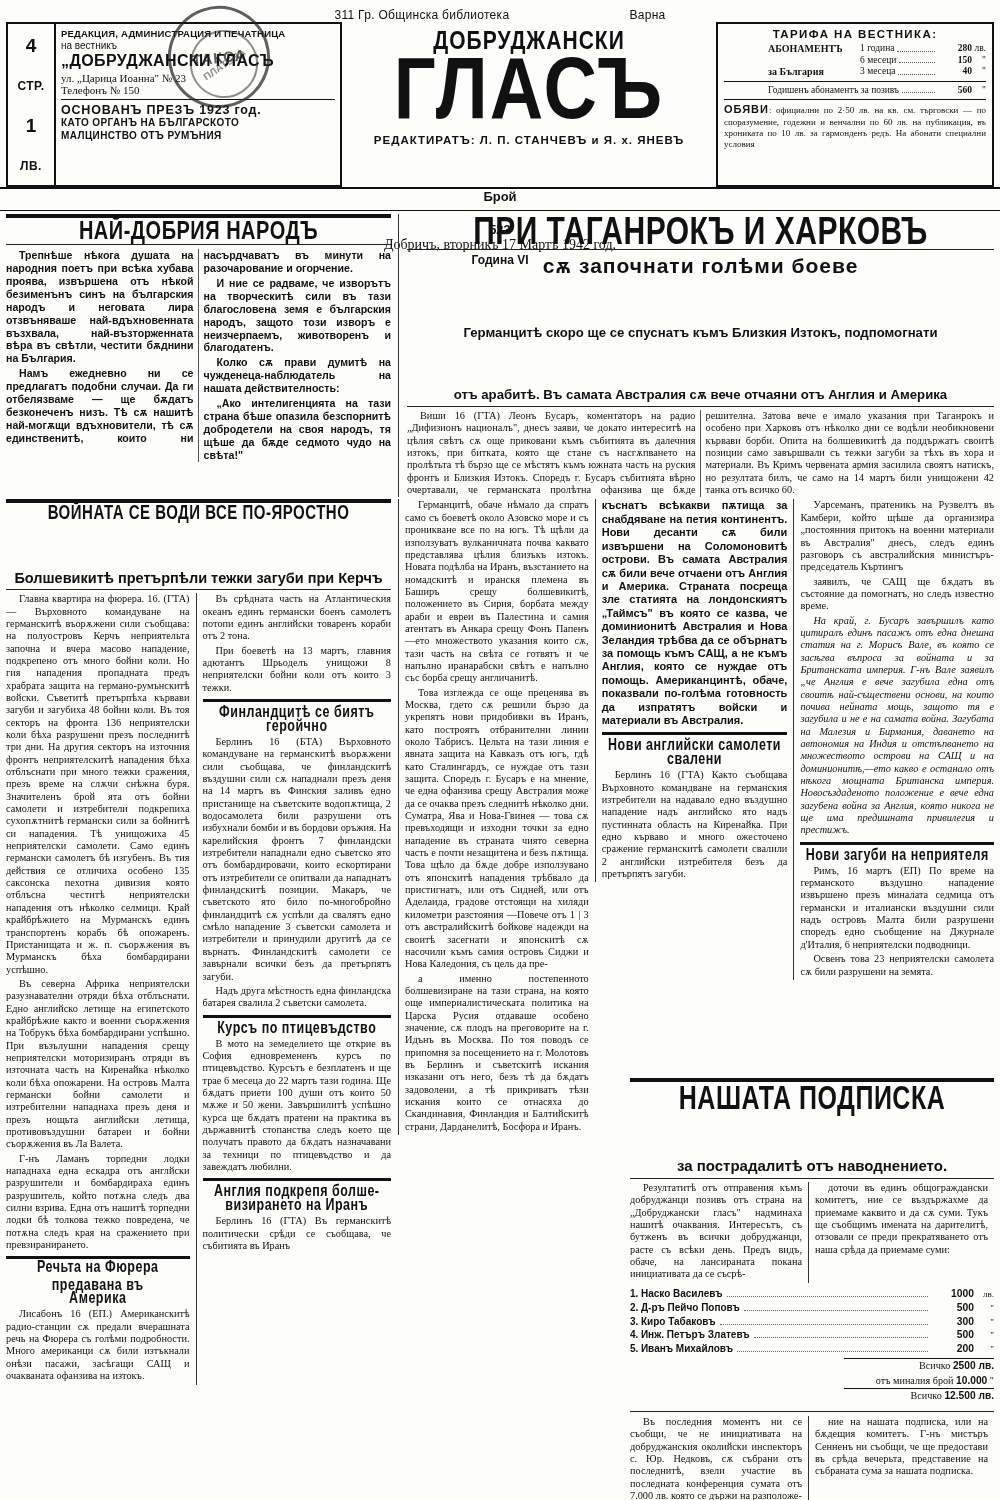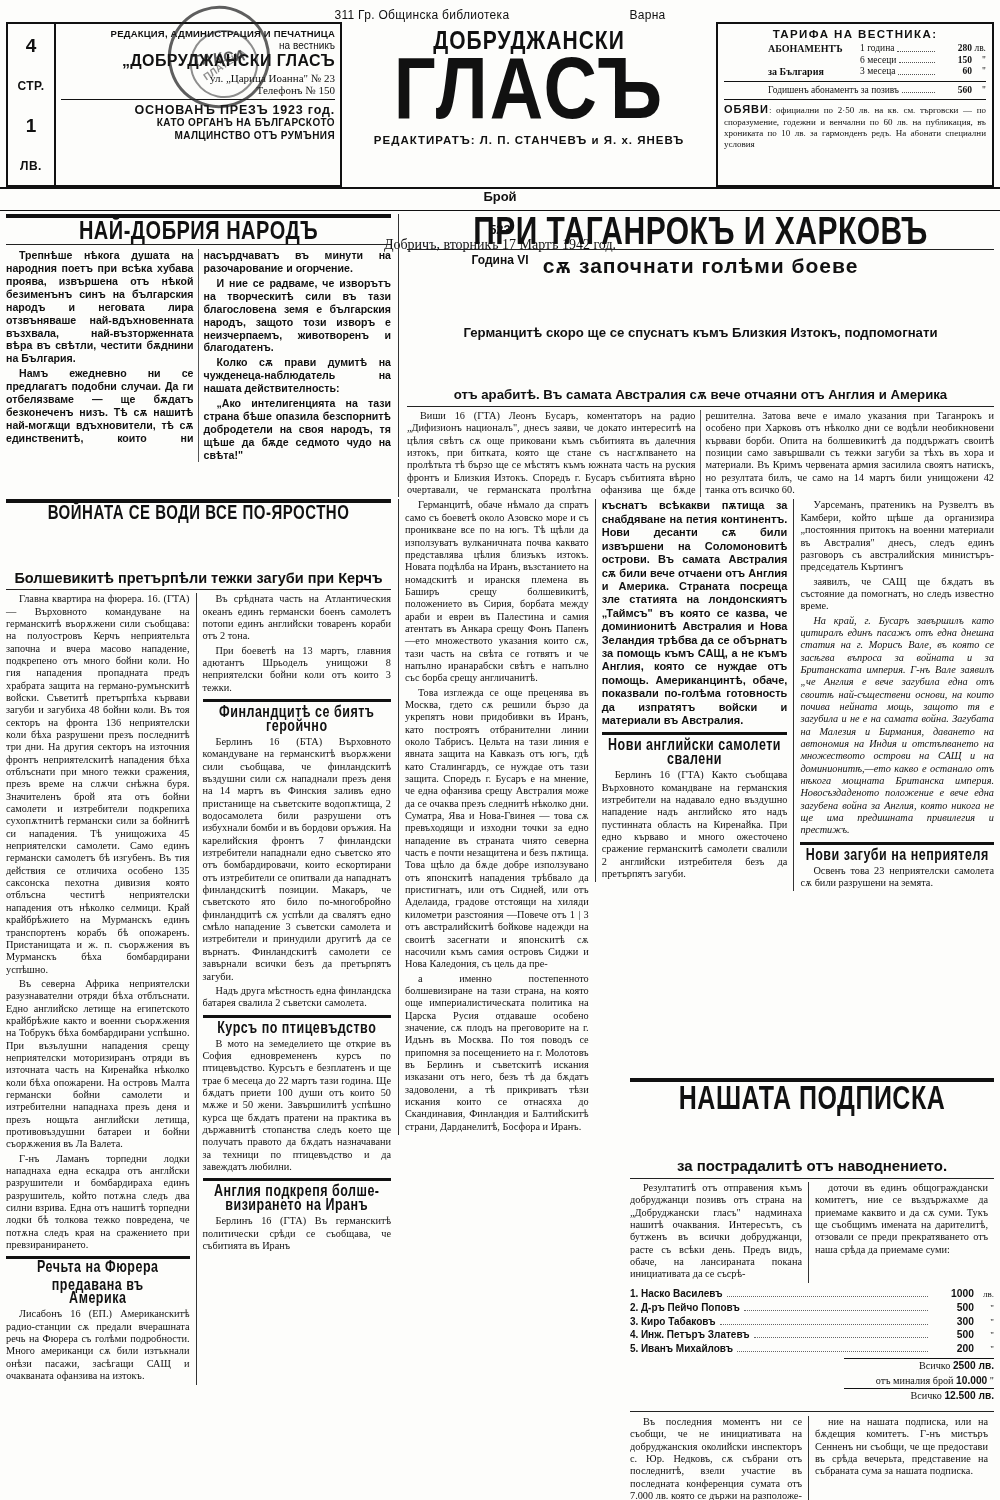--- a/index.html
+++ b/index.html
@@ -16,21 +16,21 @@
   .vrule{border-left:1px solid #333;}
 
   
   .topline{height:22px;display:flex;align-items:flex-end;justify-content:center;gap:120px;font-size:12px;letter-spacing:.3px;}
   .lib{font-family:"Liberation Sans",sans-serif;font-size:12px;}
   .masthead{display:flex;align-items:stretch;height:165px;padding:0 6px;box-sizing:border-box;}
   .price-col{width:46px;border:2px solid #111;border-right:none;display:flex;flex-direction:column;
     align-items:center;justify-content:space-around;font-family:"Liberation Sans",sans-serif;font-weight:bold;}
   .price-col div{transform:none;font-size:19px;line-height:1.05;text-align:center;}
   .price-col .sm{font-size:12px;letter-spacing:.5px;}
-  .imprint{width:288px;border:2px solid #111;box-sizing:border-box;padding:4px 5px 2px;text-align:right;
+  .imprint{width:288px;border:2px solid #111;box-sizing:border-box;padding:4px 5px 2px;text-align:left;
     font-family:"Liberation Sans",sans-serif;}
   .imprint .l1{font-size:9.5px;font-weight:bold;letter-spacing:.2px;}
   .imprint .l2{font-size:10px;margin-top:1px;}
   .imprint .l3{font-size:16px;font-weight:bold;letter-spacing:.4px;margin:1px 0 2px;}
   .imprint .l4{font-size:11px;font-family:"Liberation Serif",serif;}
   .imprint .l5{font-size:11px;font-family:"Liberation Serif",serif;margin-bottom:3px;}
   .imprint .l6{font-size:12.5px;font-weight:bold;letter-spacing:.8px;border-top:1px solid #111;padding-top:3px;}
   .imprint .l7{font-size:10px;font-weight:bold;letter-spacing:.4px;line-height:1.25;}
   .title-col{flex:1;display:flex;flex-direction:column;align-items:center;justify-content:flex-start;position:relative;}
   .ttl-small{font-family:"Liberation Sans",sans-serif;font-weight:bold;font-size:21px;letter-spacing:1px;
@@ -149,21 +149,21 @@
         <span class="lbl"></span>
         <span>6 месеци</span>
         <span class="dots"></span>
         <span class="amt">150</span>
         <span class="cur">"</span>
       </div>
       <div class="row">
         <span class="lbl">за България</span>
         <span>3 месеца</span>
         <span class="dots"></span>
-        <span class="amt">60</span>
+        <span class="amt">40</span>
         <span class="cur">"</span>
       </div>
       <div class="sep"></div>
       <div class="row">
         <span>Годишенъ абонаментъ за позивъ</span>
         <span class="dots"></span>
         <span class="amt">560</span>
         <span class="cur">"</span>
       </div>
       <div class="sep"></div>
@@ -272,20 +272,21 @@
       <p>Берлинъ 16 (ГТА) Както съобщава Върховното командване на германския изтребители на надавало едно въздушно нападение надъ английско ято надъ пустинната область на Киренайка. При едно кърваво и много ожесточено сражение германскитѣ самолети свалили 2 английски изтребителя безъ да претърпятъ загуби.</p>
     </div>
 
     <div class="col vrule" style="width:202px;padding-left:6px;">
       <p>Уарсеманъ, пратеникъ на Рузвелтъ въ Камбери, който щѣше да организира „постоянния притокъ на военни материали въ Австралия" днесъ, следъ единъ разговоръ съ австралийския министъръ-председатель Къртингъ</p>
       <p>заявилъ, че САЩ ще бѫдатъ въ състояние да помогнатъ, но следъ известно време.</p>
       <p style="font-style:italic;">На край, г. Бусаръ завършилъ като цитиралъ единъ пасажъ отъ една днешна статия на г. Морисъ Вале, въ която се засѣгва въпроса за войната и за Британската империя. Г-нъ Вале заявилъ „че Англия е вече загубила една отъ своитѣ най-съществени основи, на които почива нейната мощь, защото тя е загубила и не е на самата война. Загубата на Малезия и Бирмания, даването на автономия на Индия и отстъпването на множеството острови на САЩ и на доминионитѣ,—ето какво е останало отъ нѣкога мощната Британска империя. Новосъздаденото положение е вече една загубена война за Англия, която никога не ще има предишната привилегия и престижъ.</p>
 
       <div class="hairline"></div>
       <h1 class="hd hd-s">Нови загуби на неприятеля</h1>
+      <p>Римъ, 16 мартъ (ЕП) По време на германското въздушно нападение извършено презъ миналата седмица отъ германски и италиански въздушни сили надъ островъ Малта били разрушени споредъ едно съобщение на Джурнале д'Италия, 6 неприятелски подводници.</p>
       <p>Освенъ това 23 неприятелски самолета сѫ били разрушени на земята.</p>
     </div>
   </div>
 
   <div style="position:absolute;left:630px;top:1078px;width:364px;">
     <div class="rule-thick" style="margin-bottom:1px;"></div>
     <h1 class="hd hd-l" style="font-size:25px;">НАШАТА ПОДПИСКА</h1>
     <div class="sub" style="font-size:15px;margin-bottom:3px;">за пострадалитѣ отъ наводнението.</div>
     <div class="rule-thin" style="margin-bottom:3px;"></div>
 

